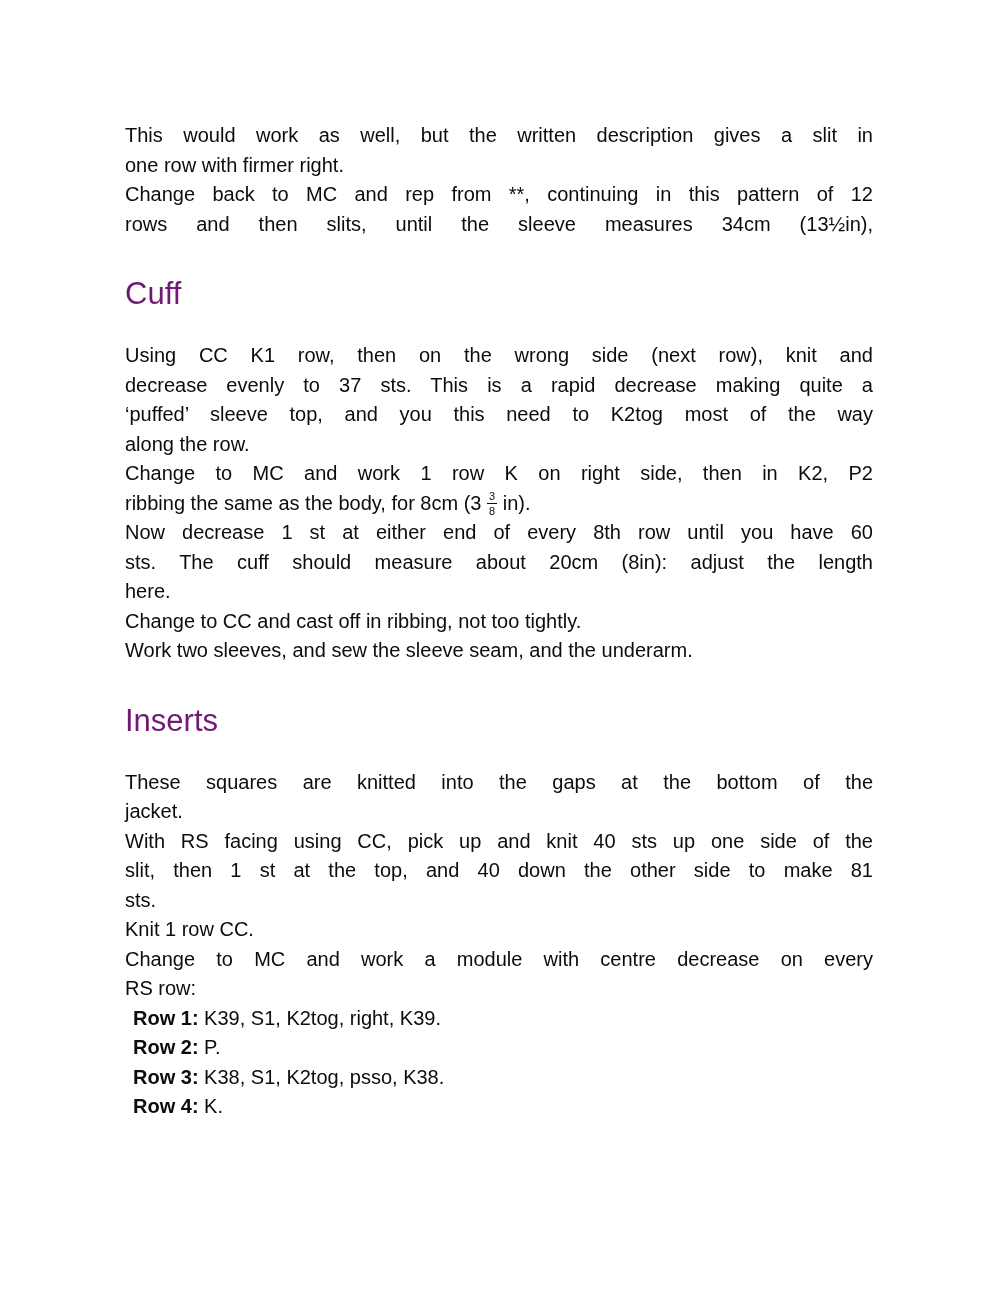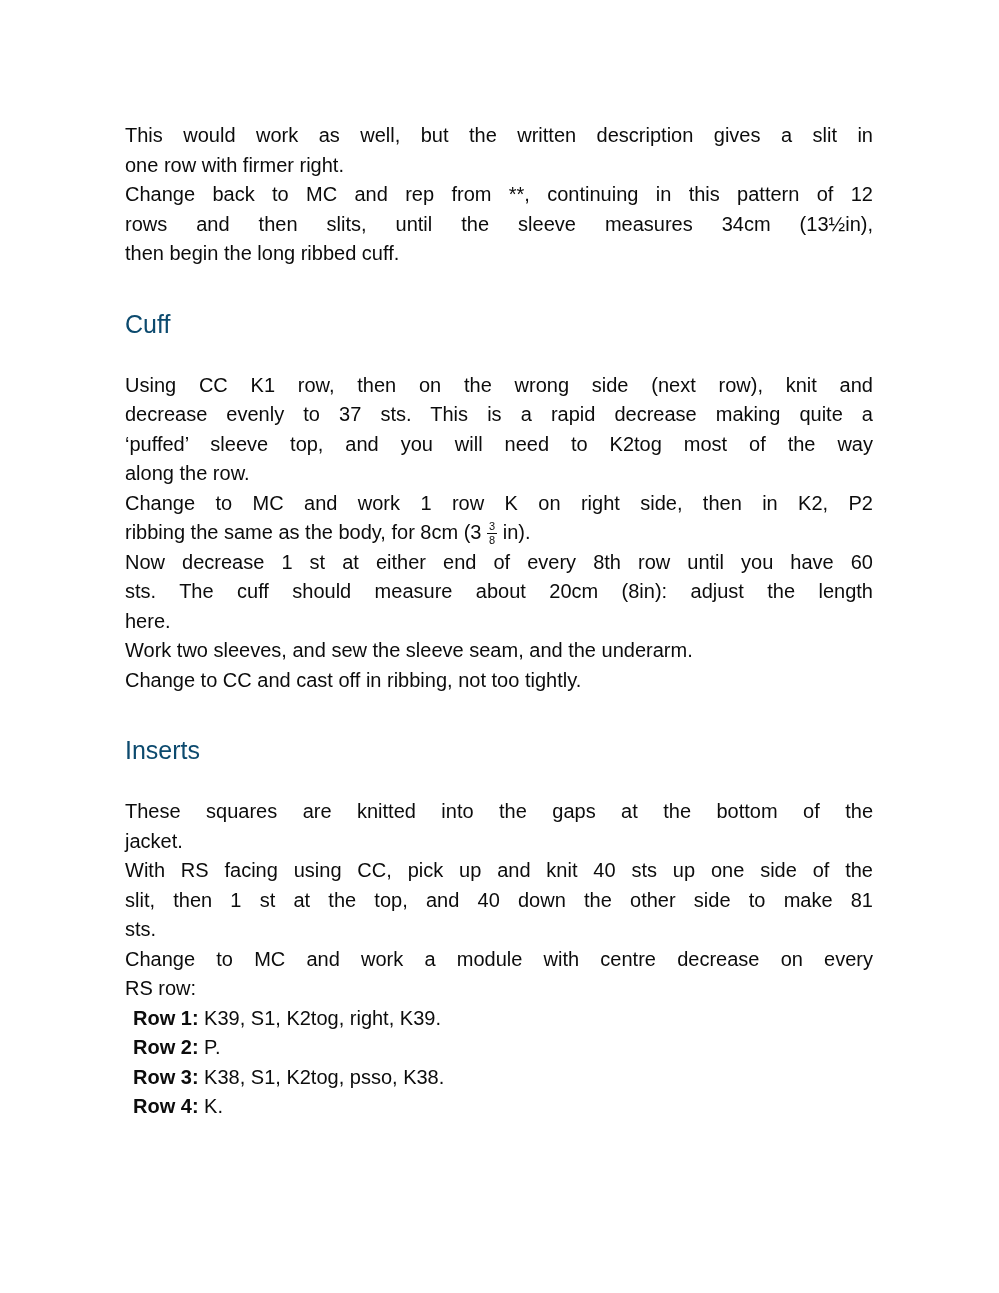--- a/index.html
+++ b/index.html
@@ -28,25 +28,25 @@
   
   .jline {
     text-align: justify;
     text-align-last: justify;
   }
   
   .lline {
     text-align: left;
   }
   .heading {
-    font-size: 25px;
+    font-size: 31px;
     font-weight: 400;
     line-height: 30px;
     margin: 40px 0 32px 0;
-    color: #0c4a6e;
+    color: #701a75;
   }
   .rowlabel { font-weight: 700; margin-left: 8px; }
   .frac {
     display: inline-block;
     text-align: center;
     font-size: 11px;
     line-height: 1.1;
     vertical-align: -5px;
   }
   .frac .num {
@@ -63,66 +63,68 @@
   <div class="content">
 
     <div class="para">
       <div class="jline">This would work as well, but the written description gives a slit in</div>
       <div class="lline">one row with firmer right.</div>
     </div>
 
     <div class="para">
       <div class="jline">Change back to MC and rep from **, continuing in this pattern of 12</div>
       <div class="jline">rows and then slits, until the sleeve measures 34cm (13½in),</div>
-      <div class="lline">then begin the long ribbed cuff.</div>
     </div>
 
     <h2 class="heading">Cuff</h2>
 
     <div class="para">
       <div class="jline">Using CC K1 row, then on the wrong side (next row), knit and</div>
       <div class="jline">decrease evenly to 37 sts. This is a rapid decrease making quite a</div>
-      <div class="jline">‘puffed’ sleeve top, and you will need to K2tog most of the way</div>
+      <div class="jline">‘puffed’ sleeve top, and you this need to K2tog most of the way</div>
       <div class="lline">along the row.</div>
     </div>
 
     <div class="para">
       <div class="jline">Change to MC and work 1 row K on right side, then in K2, P2</div>
       <div class="lline">
         <span>ribbing the same as the body, for 8cm (3 </span><span class="frac"><span class="num">3</span><span class="den">8</span></span><span> in).</span>
       </div>
     </div>
 
     <div class="para">
       <div class="jline">Now decrease 1 st at either end of every 8th row until you have 60</div>
       <div class="jline">sts. The cuff should measure about 20cm (8in): adjust the length</div>
       <div class="lline">here.</div>
     </div>
 
     <div class="para">
-      <div class="lline">Work two sleeves, and sew the sleeve seam, and the underarm.</div>
+      <div class="lline">Change to CC and cast off in ribbing, not too tightly.</div>
     </div>
 
     <div class="para">
-      <div class="lline">Change to CC and cast off in ribbing, not too tightly.</div>
+      <div class="lline">Work two sleeves, and sew the sleeve seam, and the underarm.</div>
     </div>
 
     <h2 class="heading">Inserts</h2>
 
     <div class="para">
       <div class="jline">These squares are knitted into the gaps at the bottom of the</div>
       <div class="lline">jacket.</div>
     </div>
 
     <div class="para">
       <div class="jline">With RS facing using CC, pick up and knit 40 sts up one side of the</div>
       <div class="jline">slit, then 1 st at the top, and 40 down the other side to make 81</div>
       <div class="lline">sts.</div>
     </div>
 
+    <div class="para">
+      <div class="lline">Knit 1 row CC.</div>
+    </div>
 
     <div class="para">
       <div class="jline">Change to MC and work a module with centre decrease on every</div>
       <div class="lline">RS row:</div>
     </div>
 
     <div class="para">
       <div class="lline">
         <span class="rowlabel">Row 1:</span><span> K39, S1, K2tog, right, K39.</span>
       </div>

